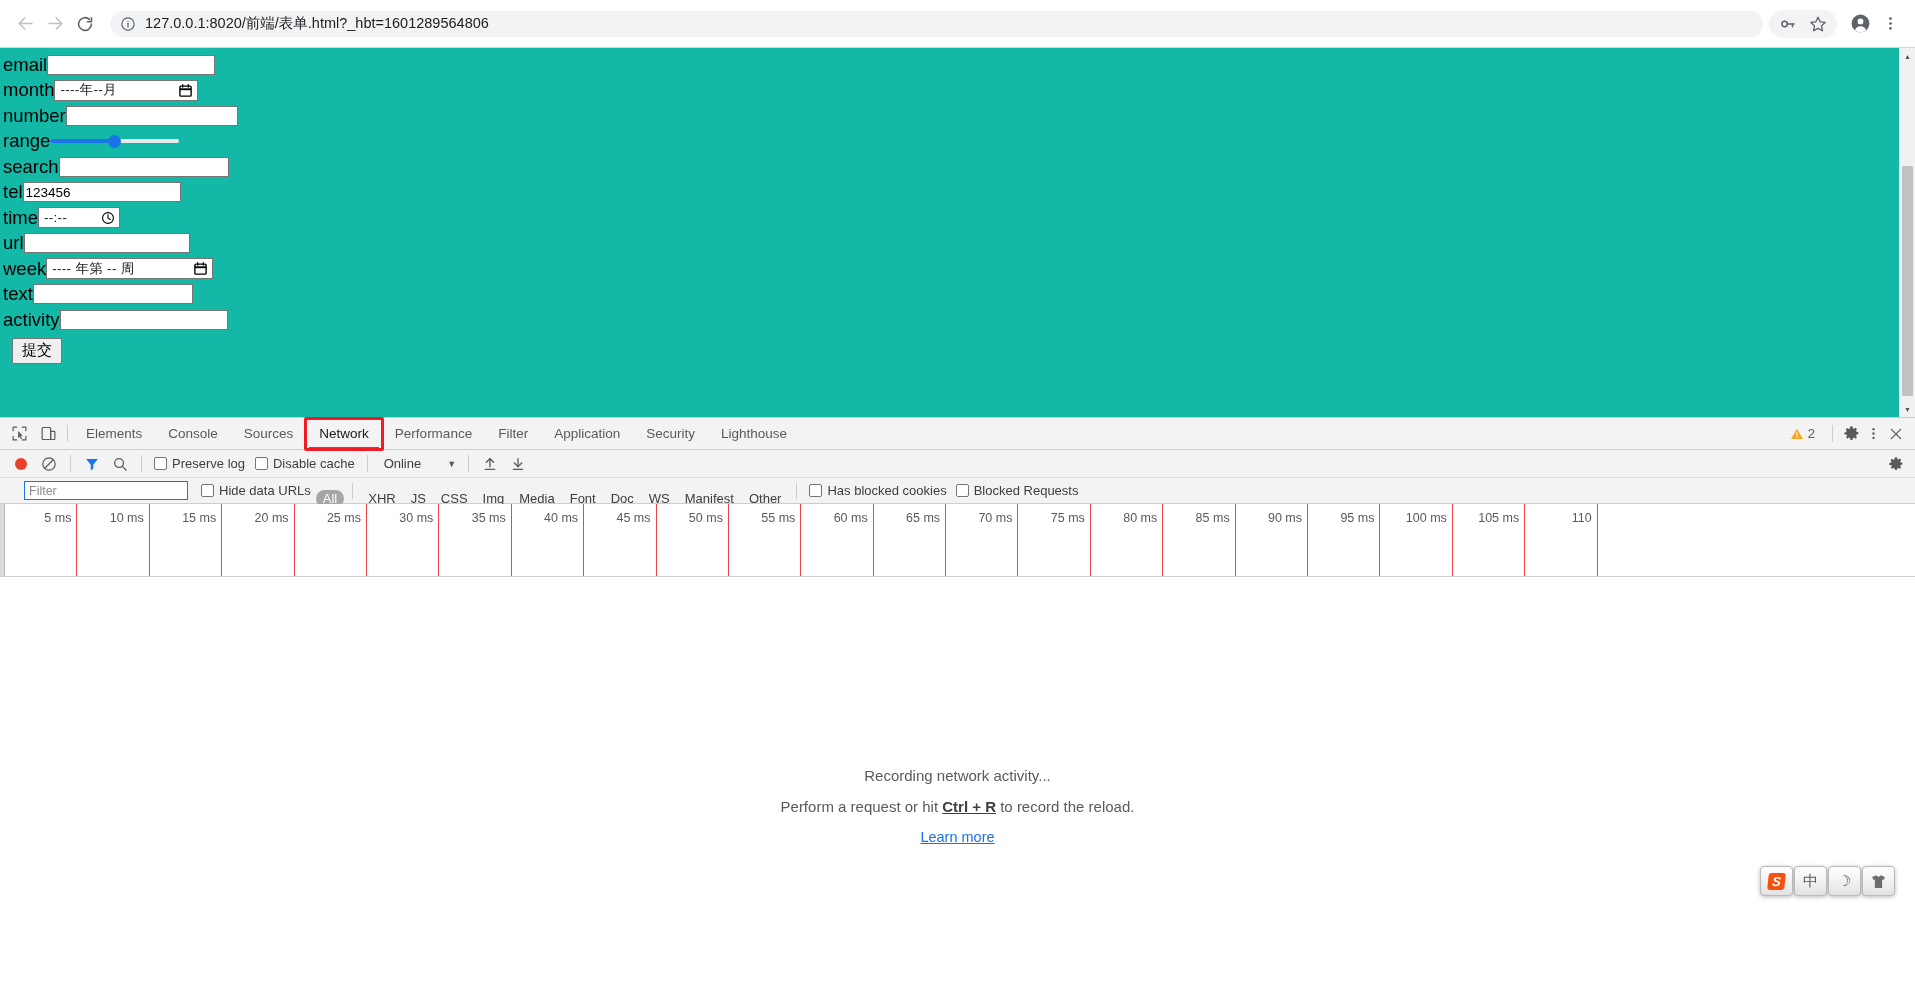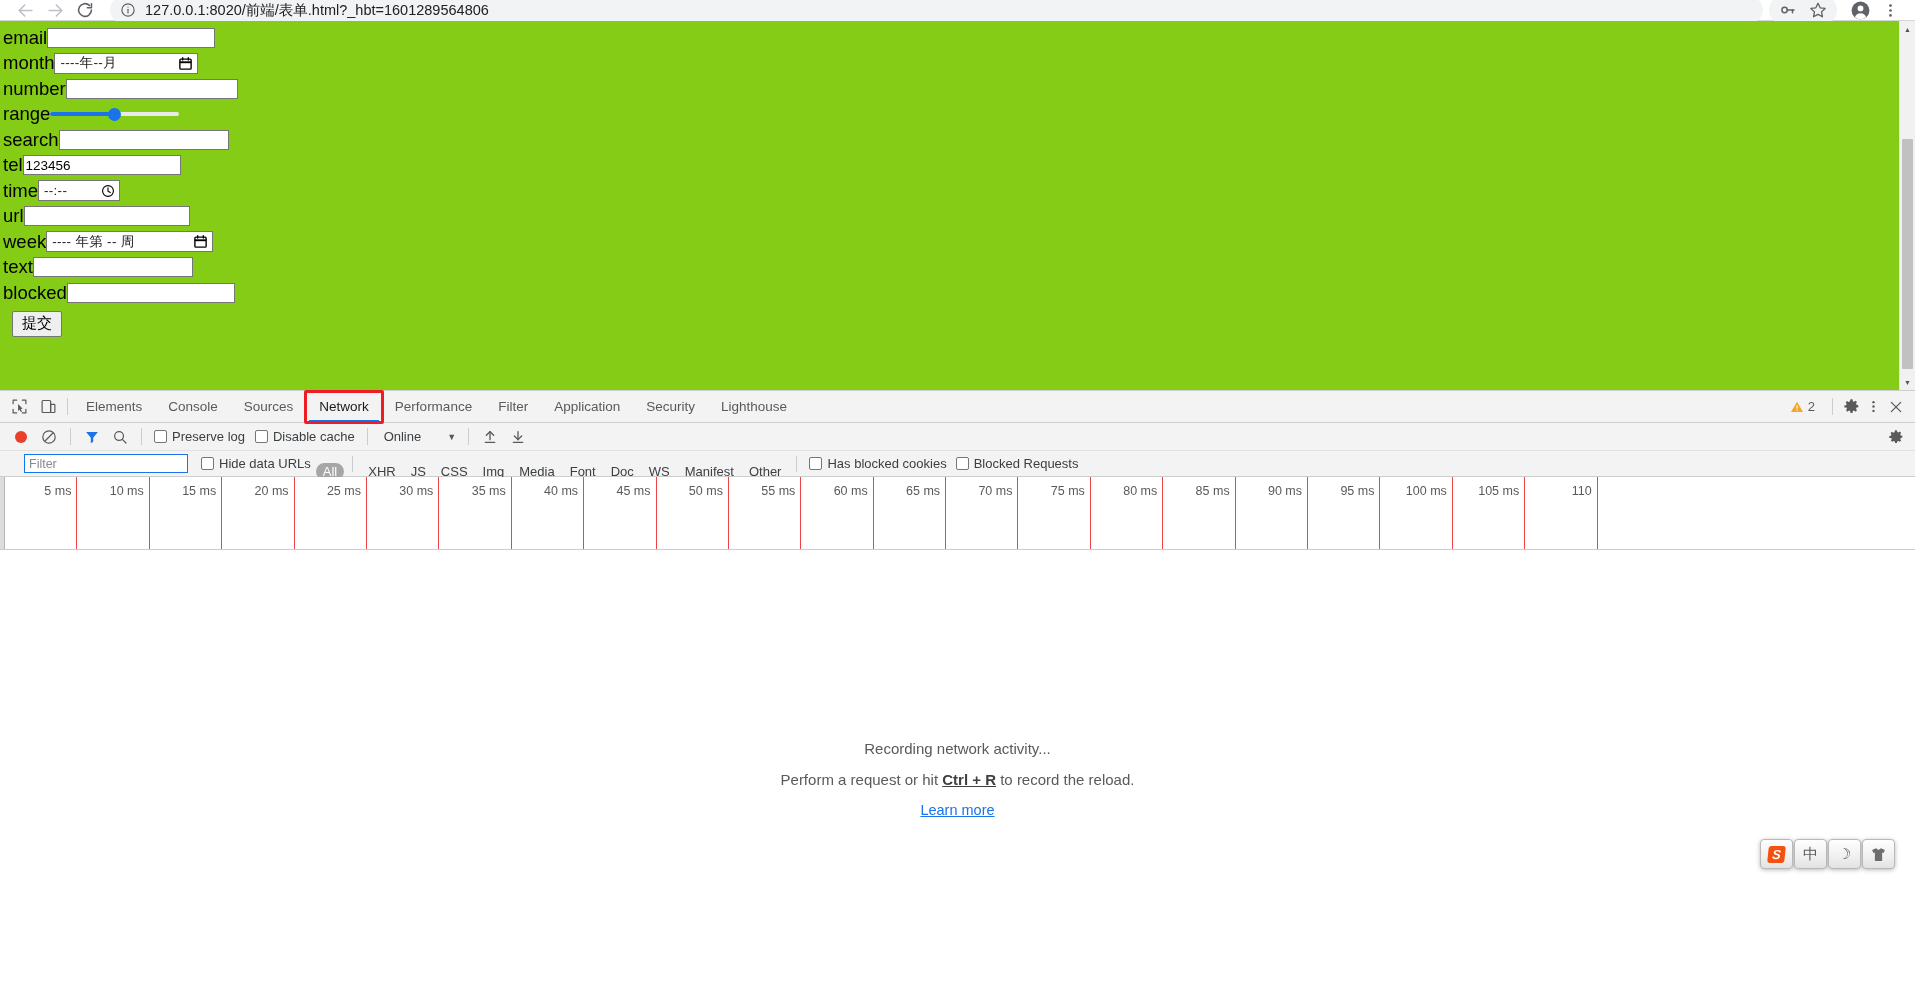--- a/index.html
+++ b/index.html
@@ -6,21 +6,21 @@
   html, body {
     margin: 0; padding: 0;
     width: 1915px; height: 986px;
     overflow: hidden;
     background: #fff;
     font-family: "Liberation Sans", sans-serif;
   }
 
   
   .browser-bar {
-    height: 21px;
+    height: 48px;
     background: #fff;
     display: flex;
     align-items: center;
     padding: 0 10px;
     border-bottom: 1px solid #d6d6d6;
     position: relative;
   }
   .nav-btn {
     width: 30px; height: 30px;
     display: flex; align-items: center; justify-content: center;
@@ -66,21 +66,21 @@
   .tb-icon {
     width: 30px; height: 28px;
     display: flex; align-items: center; justify-content: center;
     color: #5f6368;
   }
 
   
   .page-viewport {
     position: relative;
     height: 369px;
-    background: #84cc16;
+    background: #14b8a6;
     overflow: hidden;
   }
   .form-area {
     padding: 4px 0 0 3px;
   }
   .form-row {
     display: flex;
     align-items: center;
     height: 25.5px;
     white-space: nowrap;
@@ -601,21 +601,21 @@
         </span>
       </span>
     </div>
 
     <div class="form-row">
       <span class="form-label">text</span>
       <input class="inp w-text" type="text" style="">
     </div>
 
     <div class="form-row">
-      <span class="form-label">blocked</span>
+      <span class="form-label">activity</span>
       <input class="inp w-pass" type="text" style="">
     </div>
 
     <button class="submit-btn">提交</button>
   </div>
 
   <div class="page-scrollbar">
     <div class="sb-arrow">▲</div>
     <div class="sb-thumb"></div>
     <div class="sb-arrow bottom">▼</div>

